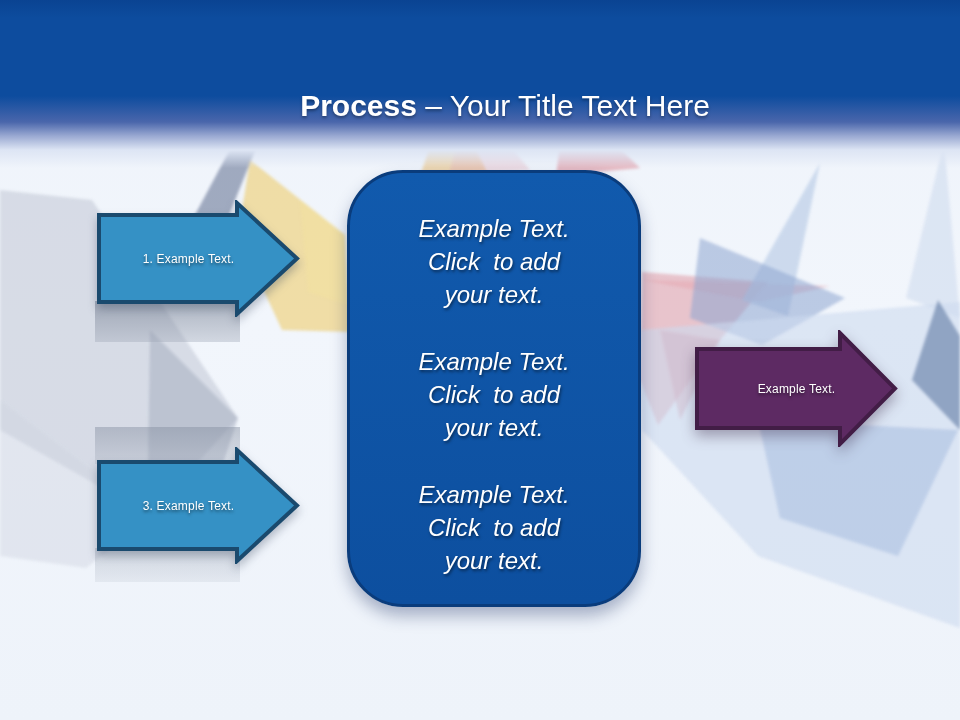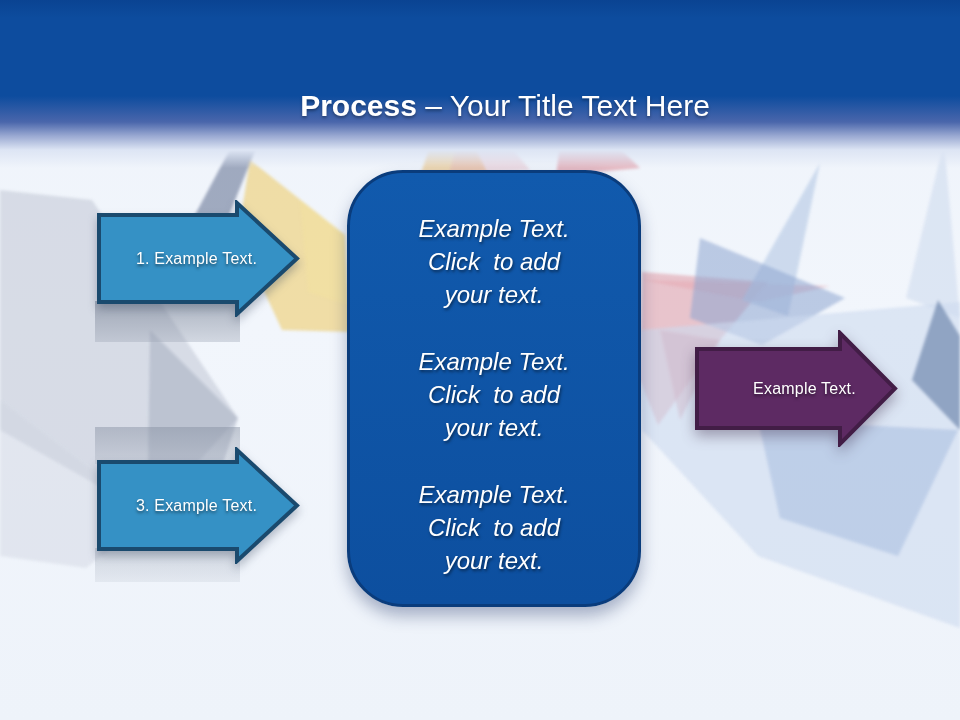--- a/index.html
+++ b/index.html
@@ -42,23 +42,23 @@
   .step-arrow{position:absolute;left:97px;width:203px;height:117px;z-index:5;}
   .step-arrow svg{filter:drop-shadow(0 5px 5px rgba(55,70,95,.35));}
   .step1{top:200px;} .step2{top:326px;} .step3{top:447px;}
   .step-poly{stroke:#1a4a6e;stroke-width:4;stroke-linejoin:miter;}
 
   .result-arrow{position:absolute;left:695px;top:330px;width:203px;height:117px;z-index:5;}
   .result-arrow svg{filter:drop-shadow(0 6px 7px rgba(50,30,60,.38));}
   .result-poly{stroke:#421d46;stroke-width:4;stroke-linejoin:miter;}
 
   .arrow-label{
-    position:absolute;left:8px;top:0;width:100%;height:100%;
+    position:absolute;left:0;top:0;width:100%;height:100%;
     display:flex;align-items:center;justify-content:center;
-    color:#fff;font-size:16px;letter-spacing:.2px;
+    color:#fff;font-size:12px;letter-spacing:.2px;
     text-shadow:0 2px 3px rgba(0,0,0,.5);
   }
   .step-arrow .arrow-label{padding-right:20px;box-sizing:border-box;}
 
   
   .panel{
     position:absolute;left:347px;top:170px;width:294px;height:437px;z-index:5;
     background:linear-gradient(180deg,#115aad 0%,#0d4f9f 100%);
     border:3px solid #0a3c7c;border-radius:56px;box-sizing:border-box;
     box-shadow:0 9px 16px rgba(30,50,100,.35);

